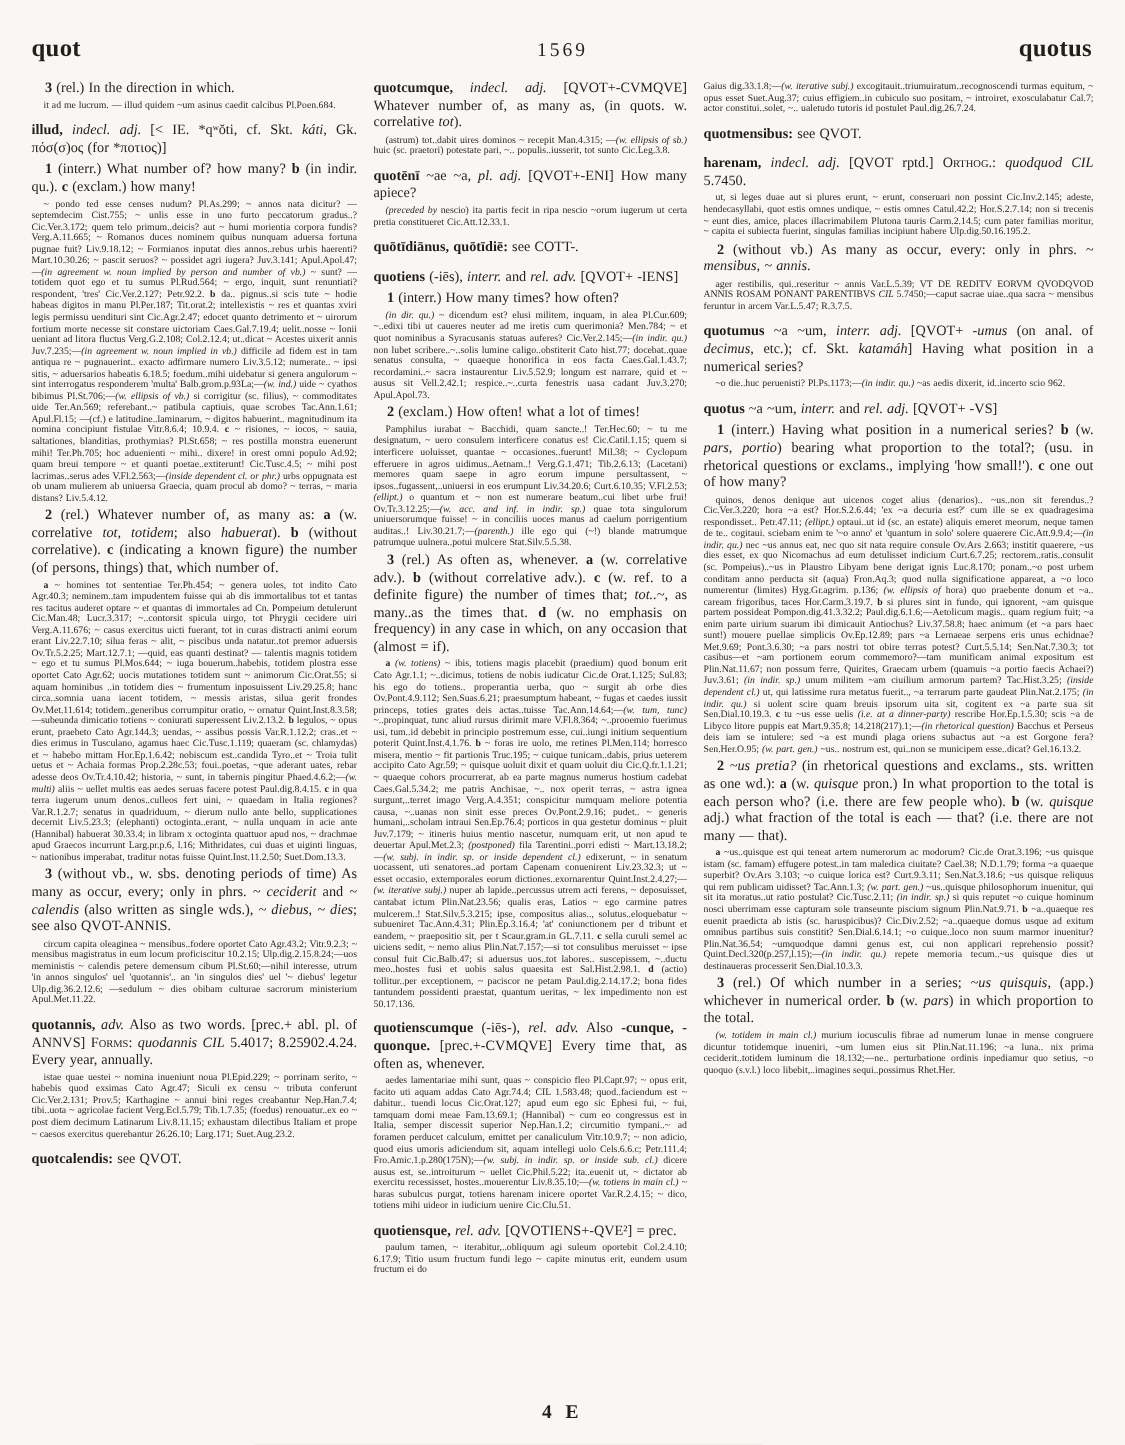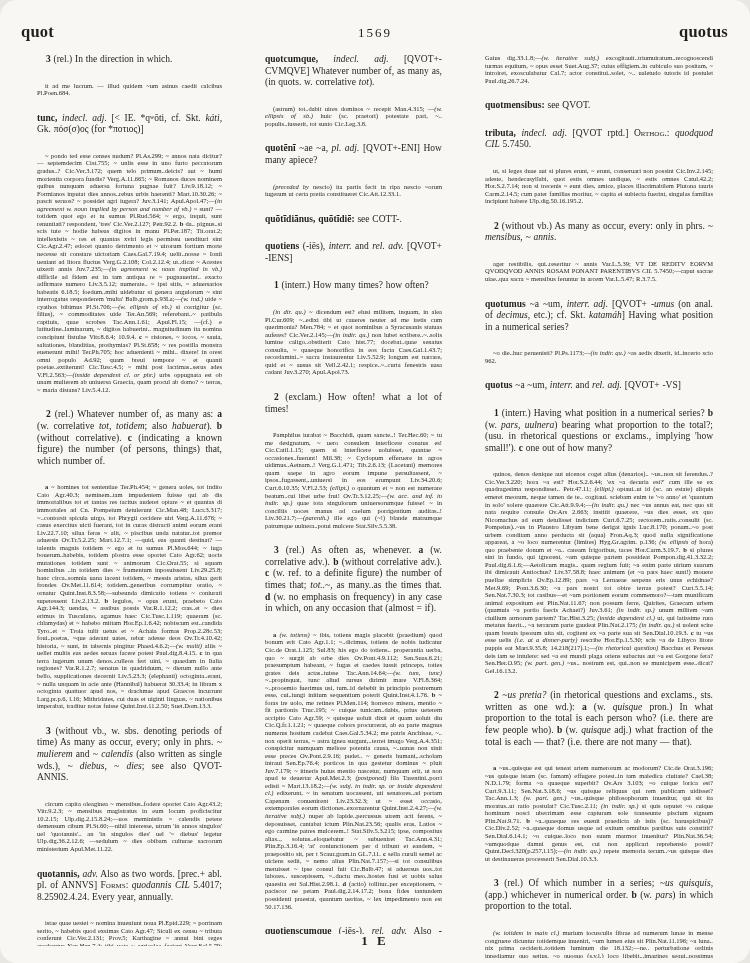--- a/index.html
+++ b/index.html
@@ -4,36 +4,35 @@
 <style>
   html,body{margin:0;padding:0;background:#e9e7e2;}
   .page{
     position:relative;
     width:750px;height:963px;
     background:#f8f7f3;
     font-family:"Liberation Serif","DejaVu Serif",serif;
     color:#221f1a;
     overflow:hidden;
     margin:0 auto;
-    border-radius:17px;
   }
   .runhead-left{position:absolute;left:21px;top:22px;font-size:16.5px;font-weight:bold;letter-spacing:.2px;}
   .runhead-right{position:absolute;right:22px;top:22px;font-size:16.5px;font-weight:bold;letter-spacing:.2px;}
   .pageno{position:absolute;left:0;right:0;top:25px;text-align:center;font-size:13px;letter-spacing:2px;}
   .cols{
     position:absolute;left:21px;top:54px;
     display:grid;
     grid-template-columns:217px 209px 260px;
     column-gap:11px;
   }
   .col{overflow:hidden;}
   .col1{height:892px;}
   .col2{height:880px;}
   .col3{height:904px;}
-  .blk{margin:16px;text-align:justify;hyphens:none;}
+  .blk{margin:0;text-align:justify;hyphens:none;}
   .entry,.def,.xref{font-size:9.5px;line-height:11.6px;word-spacing:.4px;}
   .cit,.cit0{font-size:6.5px;line-height:7.55px;word-spacing:.3px;color:#2a2721;}
   .entry{margin-top:8px;text-indent:0;}
   .xref{margin-top:8px;text-indent:0;}
   .def{margin-top:3px;text-indent:9px;}
   .cit{margin-top:1px;text-indent:8px;}
   .cit0{margin-top:0;text-indent:0;}
   .col .blk:first-child{margin-top:0;}
   b{font-weight:bold;}
   i{font-style:italic;}
@@ -48,25 +47,26 @@
 
 <div class="page">
   <div class="runhead-left">quot</div>
   <div class="pageno">1569</div>
   <div class="runhead-right">quotus</div>
 
   <div class="cols">
     <div class="col col1">
         <p class="blk def"><b>3</b> (rel.) In the direction in which.</p>
         <p class="blk cit">it ad me lucrum. — illud quidem ~um asinus caedit calcibus Pl.Poen.684.</p>
-        <p class="blk entry"><b>tunc,</b><i> indecl. adj. </i>[&lt; IE. *qʷŏti, cf. Skt. <i>káti</i>, Gk. πόσ(σ)ος (for *ποτιος)]</p>
+        <p class="blk entry"><b>illud,</b><i> indecl. adj. </i>[&lt; IE. *qʷŏti, cf. Skt. <i>káti</i>, Gk. πόσ(σ)ος (for *ποτιος)]</p>
+        <p class="blk def"><b>1</b> (interr.) What number of? how many? <b>b</b> (in indir. qu.). <b>c</b> (exclam.) how many!</p>
         <p class="blk cit">~ pondo ted esse censes nudum? Pl.As.299; ~ annos nata dicitur? — septemdecim Cist.755; ~ unlis esse in uno furto peccatorum gradus..? Cic.Ver.3.172; quem telo primum..deicis? aut ~ humi morientia corpora fundis? Verg.A.11.665; ~ Romanos duces nominem quibus nunquam aduersa fortuna pugnae fuit? Liv.9.18.12; ~ Formianos inputat dies annos..rebus urbis haerenti? Mart.10.30.26; ~ pascit seruos? ~ possidet agri iugera? Juv.3.141; Apul.Apol.47;—<i>(in agreement w. noun implied by person and number of vb.)</i> ~ sunt? — totidem quot ego et tu sumus Pl.Rud.564; ~ ergo, inquit, sunt renuntiati? respondent, 'tres' Cic.Ver.2.127; Petr.92.2. <b>b</b> da.. pignus..si scis tute ~ hodie habeas digitos in manu Pl.Per.187; Tit.orat.2; intellexistis ~ res et quantas xviri legis permissu uendituri sint Cic.Agr.2.47; edocet quanto detrimento et ~ uirorum fortium morte necesse sit constare uictoriam Caes.Gal.7.19.4; uelit..nosse ~ Ionii ueniant ad litora fluctus Verg.G.2.108; Col.2.12.4; ut..dicat ~ Acestes uixerit annis Juv.7.235;—<i>(in agreement w. noun implied in vb.)</i> difficile ad fidem est in tam antiqua re ~ pugnauerint.. exacto adfirmare numero Liv.3.5.12; numerate.. ~ ipsi sitis, ~ aduersarios habeatis 6.18.5; foedum..mihi uidebatur si genera angulorum ~ sint interrogatus responderem 'multa' Balb.grom.p.93La;—<i>(w. ind.)</i> uide ~ cyathos bibimus Pl.St.706;—<i>(w. ellipsis of vb.)</i> si corrigitur (sc. filius), ~ commoditates uide Ter.An.569; referebant..~ patibula captiuis, quae scrobes Tac.Ann.1.61; Apul.Fl.15; —(cf.) e latitudine..laminarum, ~ digitos habuerint.. magnitudinum ita nomina concipiunt fistulae Vitr.8.6.4; 10.9.4. <b>c</b> ~ risiones, ~ iocos, ~ sauia, saltationes, blanditias, prothymias? Pl.St.658; ~ res postilla monstra euenerunt mihi! Ter.Ph.705; hoc aduenienti ~ mihi.. dixere! in orest omni populo Ad.92; quam breui tempore ~ et quanti poetae..extiterunt! Cic.Tusc.4.5; ~ mihi post lacrimas..serus ades V.Fl.2.563;—<i>(inside dependent cl. or phr.)</i> urbs oppugnata est ob unam mulierem ab uniuersa Graecia, quam procul ab domo? ~ terras, ~ maria distans? Liv.5.4.12.</p>
         <p class="blk def"><b>2</b> (rel.) Whatever number of, as many as: <b>a</b> (w. correlative <i>tot, totidem</i>; also <i>habuerat</i>). <b>b</b> (without correlative). <b>c</b> (indicating a known figure) the number (of persons, things) that, which number of.</p>
         <p class="blk cit"><b>a</b> ~ homines tot sententiae Ter.Ph.454; ~ genera uoles, tot indito Cato Agr.40.3; neminem..tam impudentem fuisse qui ab dis immortalibus tot et tantas res tacitus auderet optare ~ et quantas di immortales ad Cn. Pompeium detulerunt Cic.Man.48; Lucr.3.317; ~..contorsit spicula uirgo, tot Phrygii cecidere uiri Verg.A.11.676; ~ casus exercitus uicti fuerant, tot in curas distracti animi eorum erant Liv.22.7.10; silua feras ~ alit, ~ piscibus unda natatur..tot premor aduersis Ov.Tr.5.2.25; Mart.12.7.1; —quid, eas quanti destinat? — talentis magnis totidem ~ ego et tu sumus Pl.Mos.644; ~ iuga bouerum..habebis, totidem plostra esse oportet Cato Agr.62; uocis mutationes totidem sunt ~ animorum Cic.Orat.55; si aquam hominibus ..in totidem dies ~ frumentum inposuissent Liv.29.25.8; hanc circa..somnia uana iacent totidem, ~ messis aristas, silua gerit frondes Ov.Met.11.614; totidem..generibus corrumpitur oratio, ~ ornatur Quint.Inst.8.3.58;—subeunda dimicatio totiens ~ coniurati superessent Liv.2.13.2. <b>b</b> legulos, ~ opus erunt, praebeto Cato Agr.144.3; uendas, ~ assibus possis Var.R.1.12.2; cras..et ~ dies erimus in Tusculano, agamus haec Cic.Tusc.1.119; quaeram (sc. chlamydas) et ~ habebo mittam Hor.Ep.1.6.42; nobiscum est..candida Tyro..et ~ Troia tulit uetus et ~ Achaia formas Prop.2.28c.53; foui..poetas, ~que aderant uates, rebar adesse deos Ov.Tr.4.10.42; historia, ~ sunt, in tabernis pingitur Phaed.4.6.2;—<i>(w. multi)</i> aliis ~ uellet multis eas aedes seruas facere potest Paul.dig.8.4.15. <b>c</b> in qua terra iugerum unum denos..culleos fert uini, ~ quaedam in Italia regiones? Var.R.1.2.7; senatus in quadriduum, ~ dierum nullo ante bello, supplicationes decernit Liv.5.23.3; (elephanti) octoginta..erant, ~ nulla unquam in acie ante (Hannibal) habuerat 30.33.4; in libram x octoginta quattuor apud nos, ~ drachmae apud Graecos incurrunt Larg.pr.p.6, l.16; Mithridates, cui duas et uiginti linguas, ~ nationibus imperabat, traditur notas fuisse Quint.Inst.11.2.50; Suet.Dom.13.3.</p>
-        <p class="blk def"><b>3</b> (without vb., w. sbs. denoting periods of time) As many as occur, every; only in phrs. <i>~ mulierem</i> and <i>~ calendis</i> (also written as single wds.), <i>~ diebus, ~ dies</i>; see also QVOT-ANNIS.</p>
+        <p class="blk def"><b>3</b> (without vb., w. sbs. denoting periods of time) As many as occur, every; only in phrs. <i>~ ceciderit</i> and <i>~ calendis</i> (also written as single wds.), <i>~ diebus, ~ dies</i>; see also QVOT-ANNIS.</p>
         <p class="blk cit">circum capita oleaginea ~ mensibus..fodere oportet Cato Agr.43.2; Vitr.9.2.3; ~ mensibus magistratus in eum locum proficiscitur 10.2.15; Ulp.dig.2.15.8.24;—uos meministis ~ calendis petere demensum cibum Pl.St.60;—nihil interesse, utrum 'in annos singulos' uel 'quotannis'.. an 'in singulos dies' uel '~ diebus' legetur Ulp.dig.36.2.12.6; —sedulum ~ dies obibam culturae sacrorum ministerium Apul.Met.11.22.</p>
         <p class="blk entry"><b>quotannis,</b><i> adv.</i> Also as two words. [prec.+ abl. pl. of ANNVS] <span class="sc">Forms</span>: <i>quodannis CIL</i> 5.4017; 8.25902.4.24. Every year, annually.</p>
         <p class="blk cit">istae quae uestei ~ nomina inueniunt noua Pl.Epid.229; ~ porrinam serito, ~ habebis quod exsimas Cato Agr.47; Siculi ex censu ~ tributa conferunt Cic.Ver.2.131; Prov.5; Karthagine ~ annui bini reges creabantur Nep.Han.7.4; tibi..uota ~ agricolae facient Verg.Ecl.5.79; Tib.1.7.35; (foedus) renouatur..ex eo ~ post diem decimum Latinarum Liv.8.11.15; exhaustam dilectibus Italiam et prope ~ caesos exercitus querebantur 26.26.10; Larg.171; Suet.Aug.23.2.</p>
         <p class="blk xref"><b>quotcalendis:</b> see QVOT.</p>
       </div>
     <div class="col col2">
         <p class="blk entry"><b>quotcumque,</b><i> indecl. adj. </i>[QVOT+-CVMQVE] Whatever number of, as many as, (in quots. w. correlative <i>tot</i>).</p>
         <p class="blk cit">(astrum) tot..dabit uires dominos ~ recepit Man.4.315; —<i>(w. ellipsis of sb.)</i> huic (sc. praetori) potestate pari, ~.. populis..iusserit, tot sunto Cic.Leg.3.8.</p>
         <p class="blk entry"><b>quotēnī</b> ~ae ~a, <i>pl. adj.</i> [QVOT+-ENI] How many apiece?</p>
         <p class="blk cit"><i>(preceded by</i> nescio) ita partis fecit in ripa nescio ~orum iugerum ut certa pretia constitueret Cic.Att.12.33.1.</p>
@@ -79,30 +79,30 @@
         <p class="blk def"><b>3</b> (rel.) As often as, whenever. <b>a</b> (w. correlative adv.). <b>b</b> (without correlative adv.). <b>c</b> (w. ref. to a definite figure) the number of times that; <i>tot..~</i>, as many..as the times that. <b>d</b> (w. no emphasis on frequency) in any case in which, on any occasion that (almost = if).</p>
         <p class="blk cit"><b>a</b><i> (w. totiens)</i> ~ ibis, totiens magis placebit (praedium) quod bonum erit Cato Agr.1.1; ~..dicimus, totiens de nobis iudicatur Cic.de Orat.1.125; Sul.83; his ego do totiens.. properantia uerba, quo ~ surgit ab orbe dies Ov.Pont.4.9.112; Sen.Suas.6.21; praesumptum habeant, ~ fugas et caedes iussit princeps, toties grates deis actas..tuisse Tac.Ann.14.64;—<i>(w. tum, tunc)</i> ~..propinquat, tunc aliud rursus dirimit mare V.Fl.8.364; ~..prooemio fuerimus usi, tum..id debebit in principio postremum esse, cui..iungi initium sequentium poterit Quint.Inst.4.1.76. <b>b</b> ~ foras ire uolo, me retines Pl.Men.114; horresco misera, mentio ~ fit partionis Truc.195; ~ cuique tunicam..dabis, prius ueterem accipito Cato Agr.59; ~ quisque uoluit dixit et quam uoluit diu Cic.Q.fr.1.1.21; ~ quaeque cohors procurrerat, ab ea parte magnus numerus hostium cadebat Caes.Gal.5.34.2; me patris Anchisae, ~.. nox operit terras, ~ astra ignea surgunt,..terret imago Verg.A.4.351; conspicitur numquam meliore potentia causa, ~..uanas non sinit esse preces Ov.Pont.2.9.16; pudet.. ~ generis humani,..scholam intraui Sen.Ep.76.4; porticos in qua gestetur dominus ~ pluit Juv.7.179; ~ itineris huius mentio nascetur, numquam erit, ut non apud te deuertar Apul.Met.2.3; <i>(postponed)</i> fila Tarentini..porri edisti ~ Mart.13.18.2;—<i>(w. subj. in indir. sp. or inside dependent cl.)</i> edixerunt, ~ in senatum uocassent, uti senatores..ad portam Capenam conuenirent Liv.23.32.3; ut ~ esset occasio, extemporales eorum dictiones..exornarentur Quint.Inst.2.4.27;—<i>(w. iterative subj.)</i> nuper ab lapide..percussus utrem acti ferens, ~ deposuisset, cantabat ictum Plin.Nat.23.56; qualis eras, Latios ~ ego carmine patres mulcerem..! Stat.Silv.5.3.215; ipse, compositus alias.., solutus..eloquebatur ~ subueniret Tac.Ann.4.31; Plin.Ep.3.16.4; 'at' coniunctionem per d tribunt et eandem, ~ praepositio sit, per t Scaur.gram.in GL.7.11. <b>c</b> sella curuli semel ac uiciens sedit, ~ nemo alius Plin.Nat.7.157;—si tot consulibus meruisset ~ ipse consul fuit Cic.Balb.47; si aduersus uos..tot labores.. suscepissem, ~..ductu meo..hostes fusi et uobis salus quaesita est Sal.Hist.2.98.1. <b>d</b> (actio) tollitur..per exceptionem, ~ paciscor ne petam Paul.dig.2.14.17.2; bona fides tantundem possidenti praestat, quantum ueritas, ~ lex impedimento non est 50.17.136.</p>
         <p class="blk entry"><b>quotienscumque</b> (-iēs-), <i>rel. adv.</i> Also <b>-cunque, -quonque.</b> [prec.+-CVMQVE] Every time that, as often as, whenever.</p>
         <p class="blk cit">aedes lamentariae mihi sunt, quas ~ conspicio fleo Pl.Capt.97; ~ opus erit, facito uti aquam addas Cato Agr.74.4; CIL 1.583.48; quod..faciendum est ~ dabitur.. tuendi locus Cic.Orat.127; apud eum ego sic Ephesi fui, ~ fui, tamquam domi meae Fam.13.69.1; (Hannibal) ~ cum eo congressus est in Italia, semper discessit superior Nep.Han.1.2; circumitio tympani..~ ad foramen perducet calculum, emittet per canaliculum Vitr.10.9.7; ~ non adicio, quod eius umoris adiciendum sit, aquam intellegi uolo Cels.6.6.c; Petr.111.4; Fro.Amic.1.p.280(175N);—<i>(w. subj. in indir. sp. or inside sub. cl.)</i> dicere ausus est, se..introiturum ~ uellet Cic.Phil.5.22; ita..euenit ut, ~ dictator ab exercitu recessisset, hostes..mouerentur Liv.8.35.10;—<i>(w. totiens in main cl.)</i> ~ haras subulcus purgat, totiens harenam inicere oportet Var.R.2.4.15; ~ dico, totiens mihi uideor in iudicium uenire Cic.Clu.51.</p>
         <p class="blk entry"><b>quotiensque,</b><i> rel. adv.</i> [QVOTIENS+-QVE²] = prec.</p>
         <p class="blk cit">paulum tamen, ~ iterabitur,..obliquum agi suleum oportebit Col.2.4.10; 6.17.9; Titio usum fructum fundi lego ~ capite minutus erit, eundem usum fructum ei do</p>
       </div>
     <div class="col col3">
         <p class="blk cit0">Gaius dig.33.1.8;—<i>(w. iterative subj.)</i> excogitauit..triumuiratum..recognoscendi turmas equitum, ~ opus esset Suet.Aug.37; cuius effigiem..in cubiculo suo positam, ~ introiret, exosculabatur Cal.7; actor constitui..solet, ~.. ualetudo tutoris id postulet Paul.dig.26.7.24.</p>
         <p class="blk xref"><b>quotmensibus:</b> see QVOT.</p>
-        <p class="blk entry"><b>tributa,</b><i> indecl. adj.</i> [QVOT rptd.] <span class="sc">Orthog.</span>: <i>quodquod CIL</i> 5.7450.</p>
+        <p class="blk entry"><b>harenam,</b><i> indecl. adj.</i> [QVOT rptd.] <span class="sc">Orthog.</span>: <i>quodquod CIL</i> 5.7450.</p>
         <p class="blk cit">ut, si leges duae aut si plures erunt, ~ erunt, conseruari non possint Cic.Inv.2.145; adeste, hendecasyllabi, quot estis omnes undique, ~ estis omnes Catul.42.2; Hor.S.2.7.14; non si trecenis ~ eunt dies, amice, places illacrimabilem Plutona tauris Carm.2.14.5; cum pater familias moritur, ~ capita ei subiecta fuerint, singulas familias incipiunt habere Ulp.dig.50.16.195.2.</p>
         <p class="blk def"><b>2</b> (without vb.) As many as occur, every: only in phrs. <i>~ mensibus, ~ annis</i>.</p>
         <p class="blk cit">ager restibilis, qui..reseritur ~ annis Var.L.5.39; VT DE REDITV EORVM QVODQVOD ANNIS ROSAM PONANT PARENTIBVS <i>CIL</i> 5.7450;—caput sacrae uiae..qua sacra ~ mensibus feruntur in arcem Var.L.5.47; R.3.7.5.</p>
         <p class="blk entry"><b>quotumus</b> ~a ~um, <i>interr. adj.</i> [QVOT+ -<i>umus</i> (on anal. of <i>decimus</i>, etc.); cf. Skt. <i>katamáh</i>] Having what position in a numerical series?</p>
         <p class="blk cit">~o die..huc peruenisti? Pl.Ps.1173;—<i>(in indir. qu.)</i> ~as aedis dixerit, id..incerto scio 962.</p>
         <p class="blk entry"><b>quotus</b> ~a ~um, <i>interr.</i> and <i>rel. adj.</i> [QVOT+ -VS]</p>
-        <p class="blk def"><b>1</b> (interr.) Having what position in a numerical series? <b>b</b> (w. <i>pars, uulnera</i>) bearing what proportion to the total?; (usu. in rhetorical questions or exclams., implying 'how small!'). <b>c</b> one out of how many?</p>
+        <p class="blk def"><b>1</b> (interr.) Having what position in a numerical series? <b>b</b> (w. <i>pars, portio</i>) bearing what proportion to the total?; (usu. in rhetorical questions or exclams., implying 'how small!'). <b>c</b> one out of how many?</p>
         <p class="blk cit">quinos, denos denique aut uicenos coget alius (denarios).. ~us..non sit ferendus..? Cic.Ver.3.220; hora ~a est? Hor.S.2.6.44; 'ex ~a decuria est?' cum ille se ex quadragesima respondisset.. Petr.47.11; <i>(ellipt.)</i> optaui..ut id (sc. an estate) aliquis emeret meorum, neque tamen de te.. cogitaui. sciebam enim te '~o anno' et 'quantum in solo' solere quaerere Cic.Att.9.9.4;—<i>(in indir. qu.)</i> nec ~us annus eat, nec quo sit nata require consule Ov.Ars 2.663; institit quaerere, ~us dies esset, ex quo Nicomachus ad eum detulisset indicium Curt.6.7.25; rectorem..ratis..consulit (sc. Pompeius)..~us in Plaustro Libyam bene derigat ignis Luc.8.170; ponam..~o post urbem conditam anno perducta sit (aqua) Fron.Aq.3; quod nulla significatione appareat, a ~o loco numerentur (limites) Hyg.Gr.agrim. p.136; <i>(w. ellipsis of</i> hora) quo praebente donum et ~a.. caream frigoribus, taces Hor.Carm.3.19.7. <b>b</b> si plures sint in fundo, qui ignorent, ~am quisque partem possideat Pompon.dig.41.3.32.2; Paul.dig.6.1.6;—Aetolicum magis.. quam regium fuit; ~a enim parte uirium suarum ibi dimicauit Antiochus? Liv.37.58.8; haec animum (et ~a pars haec sunt!) mouere puellae simplicis Ov.Ep.12.89; pars ~a Lernaeae serpens eris unus echidnae? Met.9.69; Pont.3.6.30; ~a pars nostri tot obire terras potest? Curt.5.5.14; Sen.Nat.7.30.3; tot casibus—et ~am portionem eorum commemoro?—tam munificam animal expositum est Plin.Nat.11.67; non possum ferre, Quirites, Graecam urbem (quamuis ~a portio faecis Achaei?) Juv.3.61; <i>(in indir. sp.)</i> unum militem ~am ciuilium armorum partem? Tac.Hist.3.25; <i>(inside dependent cl.)</i> ut, qui latissime rura metatus fuerit.., ~a terrarum parte gaudeat Plin.Nat.2.175; <i>(in indir. qu.)</i> si uolent scire quam breuis ipsorum uita sit, cogitent ex ~a parte sua sit Sen.Dial.10.19.3. <b>c</b> tu ~us esse uelis <i>(i.e. at a dinner-party)</i> rescribe Hor.Ep.1.5.30; scis ~a de Libyco litore puppis eat Mart.9.35.8; 14.218(217).1;—<i>(in rhetorical question)</i> Bacchus et Perseus deis iam se intulere: sed ~a est mundi plaga oriens subactus aut ~a est Gorgone fera? Sen.Her.O.95; <i>(w. part. gen.)</i> ~us.. nostrum est, qui..non se municipem esse..dicat? Gel.16.13.2.</p>
         <p class="blk def"><b>2</b><i> ~us pretia?</i> (in rhetorical questions and exclams., sts. written as one wd.): <b>a</b> (w. <i>quisque</i> pron.) In what proportion to the total is each person who? (i.e. there are few people who). <b>b</b> (w. <i>quisque</i> adj.) what fraction of the total is each — that? (i.e. there are not many — that).</p>
         <p class="blk cit"><b>a</b> ~us..quisque est qui teneat artem numerorum ac modorum? Cic.de Orat.3.196; ~us quisque istam (sc. famam) effugere potest..in tam maledica ciuitate? Cael.38; N.D.1.79; forma ~a quaeque superbit? Ov.Ars 3.103; ~o cuique lorica est? Curt.9.3.11; Sen.Nat.3.18.6; ~us quisque reliquus qui rem publicam uidisset? Tac.Ann.1.3; <i>(w. part. gen.)</i> ~us..quisque philosophorum inuenitur, qui sit ita moratus..ut ratio postulat? Cic.Tusc.2.11; <i>(in indir. sp.)</i> si quis reputet ~o cuique hominum nosci uberrimam esse capturam sole transeunte piscium signum Plin.Nat.9.71. <b>b</b> ~a..quaeque res euenit praedicta ab istis (sc. haruspicibus)? Cic.Div.2.52; ~a..quaeque domus usque ad exitum omnibus partibus suis constitit? Sen.Dial.6.14.1; ~o cuique..loco non suum marmor inuenitur? Plin.Nat.36.54; ~umquodque damni genus est, cui non applicari reprehensio possit? Quint.Decl.320(p.257,l.15);—<i>(in indir. qu.)</i> repete memoria tecum..~us quisque dies ut destinaueras processerit Sen.Dial.10.3.3.</p>
         <p class="blk def"><b>3</b> (rel.) Of which number in a series; <i>~us quisquis</i>, (app.) whichever in numerical order. <b>b</b> (w. <i>pars</i>) in which proportion to the total.</p>
         <p class="blk cit"><i>(w. totidem in main cl.)</i> murium iocusculis fibrae ad numerum lunae in mense congruere dicuntur totidemque inueniri, ~um lumen eius sit Plin.Nat.11.196; ~a luna.. nix prima ceciderit..totidem luminum die 18.132;—ne.. perturbatione ordinis inpediamur quo setius, ~o quoquo (s.v.l.) loco libebit,..imagines sequi..possimus Rhet.Her.</p>
       </div>
   </div>
 
-  <div class="signature">1 E</div>
+  <div class="signature">4 E</div>
 </div>
 
 </body></html>

